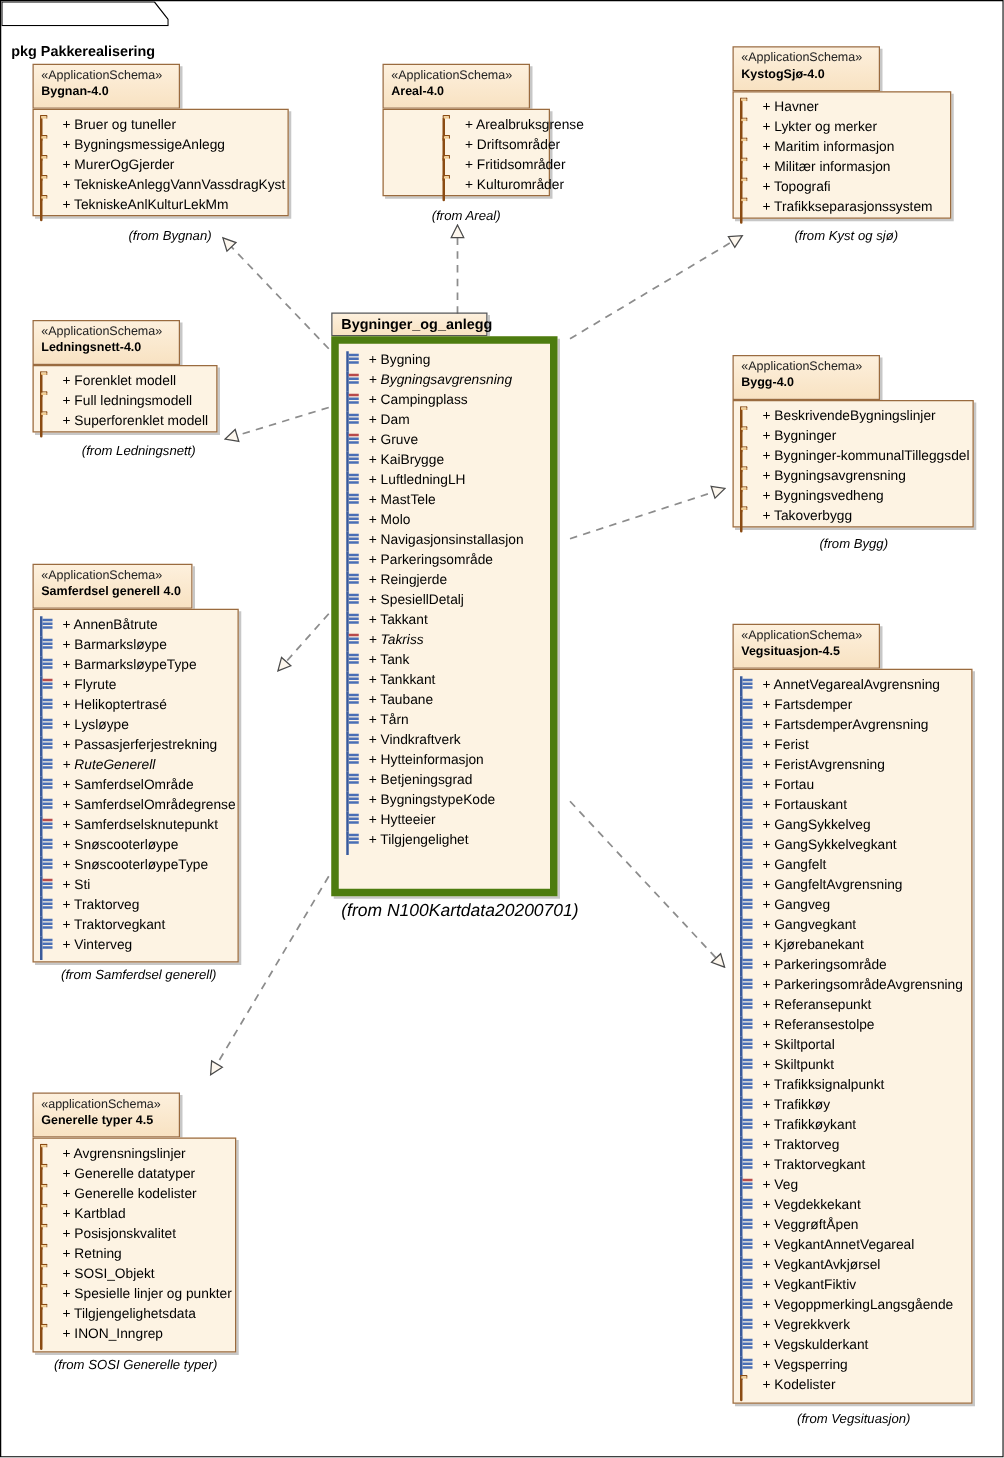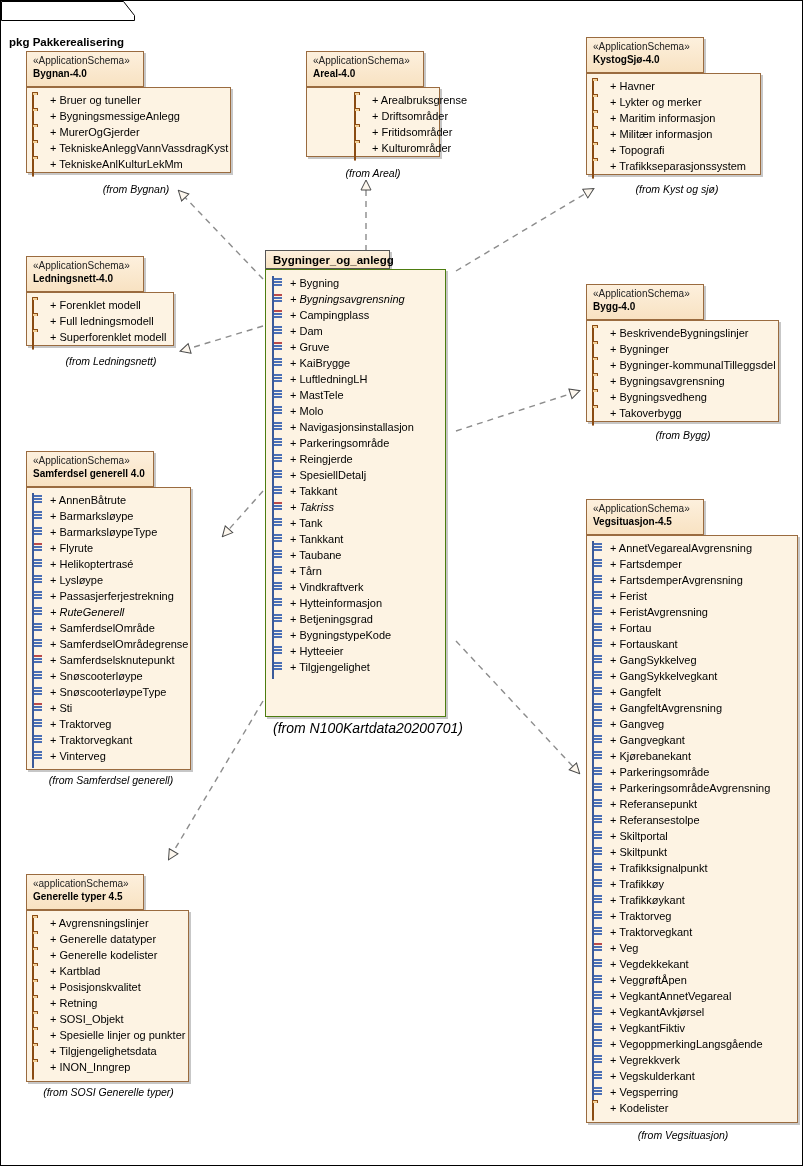--- a/index.html
+++ b/index.html
@@ -167,21 +167,21 @@
     font-weight: bold;
     color: #000000;
     padding: 3px 7px 3px 7px;
     white-space: nowrap;
     box-shadow: 2px 2px 0 rgba(130,130,130,0.45);
   }
   .cls-body {
     position: absolute;
     box-sizing: border-box;
     background: #fdf3e3;
-    border: 1px solid #4d7c0f;
+    border: 6px solid #4d7c0f;
     box-shadow: 2px 2px 0 rgba(130,130,130,0.45);
     padding: 5px 6px 5px 6px;
   }
   .cls-from {
     position: absolute;
     font-size: 14px;
     font-style: italic;
     color: #000000;
     white-space: nowrap;
     text-align: left;
@@ -504,21 +504,21 @@
         </div>
     </div>
   </div>
   <div class="pkg-from" style="left:622px; top:428px; width:120px;">(from Bygg)</div>
 
   <div class="pkg" style="left:585px; top:498px;">
     <div class="pkg-header" style="width:118px; height:36px;">
       <div class="pkg-stereotype">«ApplicationSchema»</div>
       <div class="pkg-name">Vegsituasjon-4.5</div>
     </div>
-    <div class="pkg-body" style="left:0px; top:36px; width:212px; height:588px;">
+    <div class="pkg-body" style="left:0px; top:36px; width:192px; height:588px;">
       <div class="member">
           <span class="ico"><span class="ico-class"></span></span>
           <span class="member-label">+ AnnetVegarealAvgrensning</span>
         </div>
       <div class="member">
           <span class="ico"><span class="ico-class"></span></span>
           <span class="member-label">+ Fartsdemper</span>
         </div>
       <div class="member">
           <span class="ico"><span class="ico-class"></span></span>

